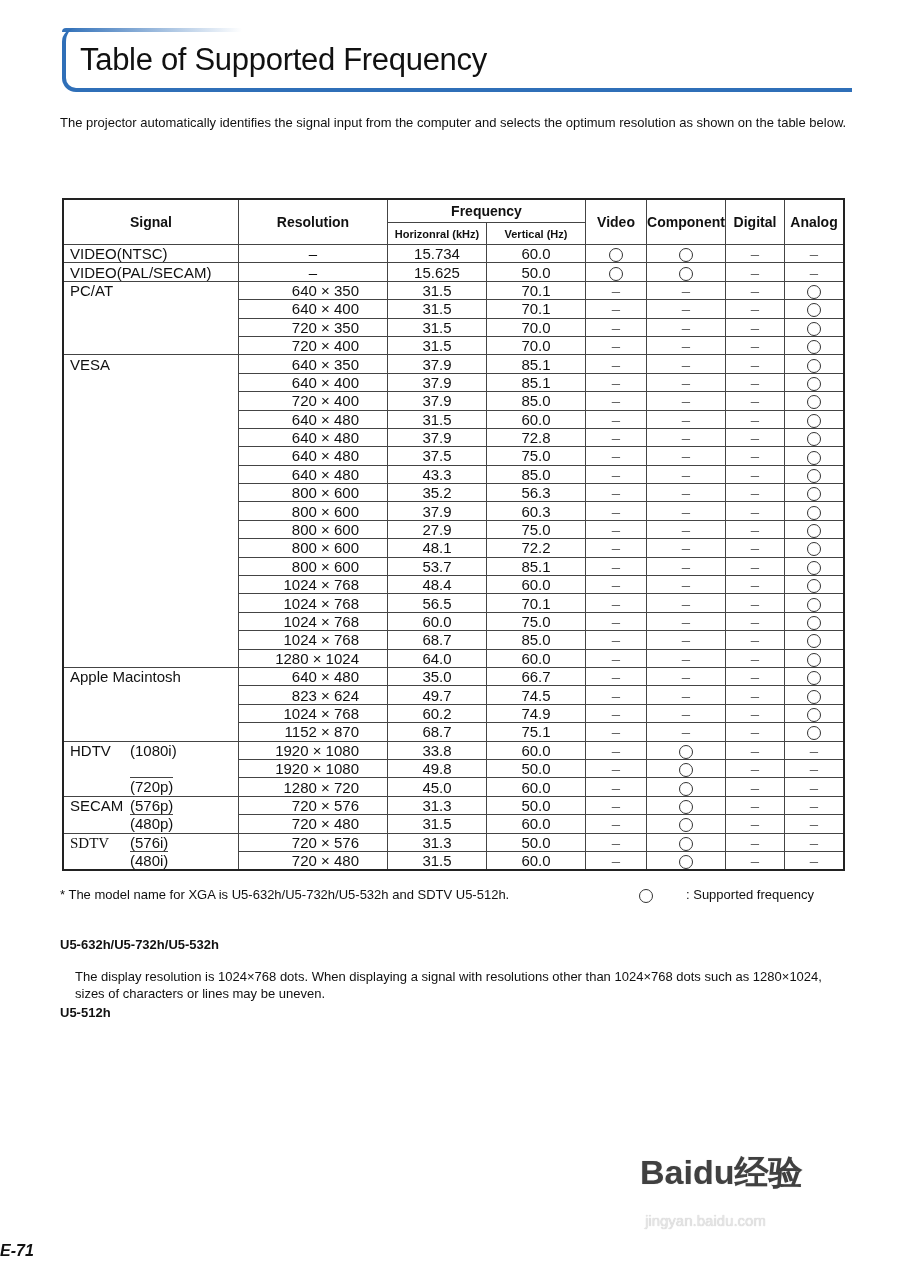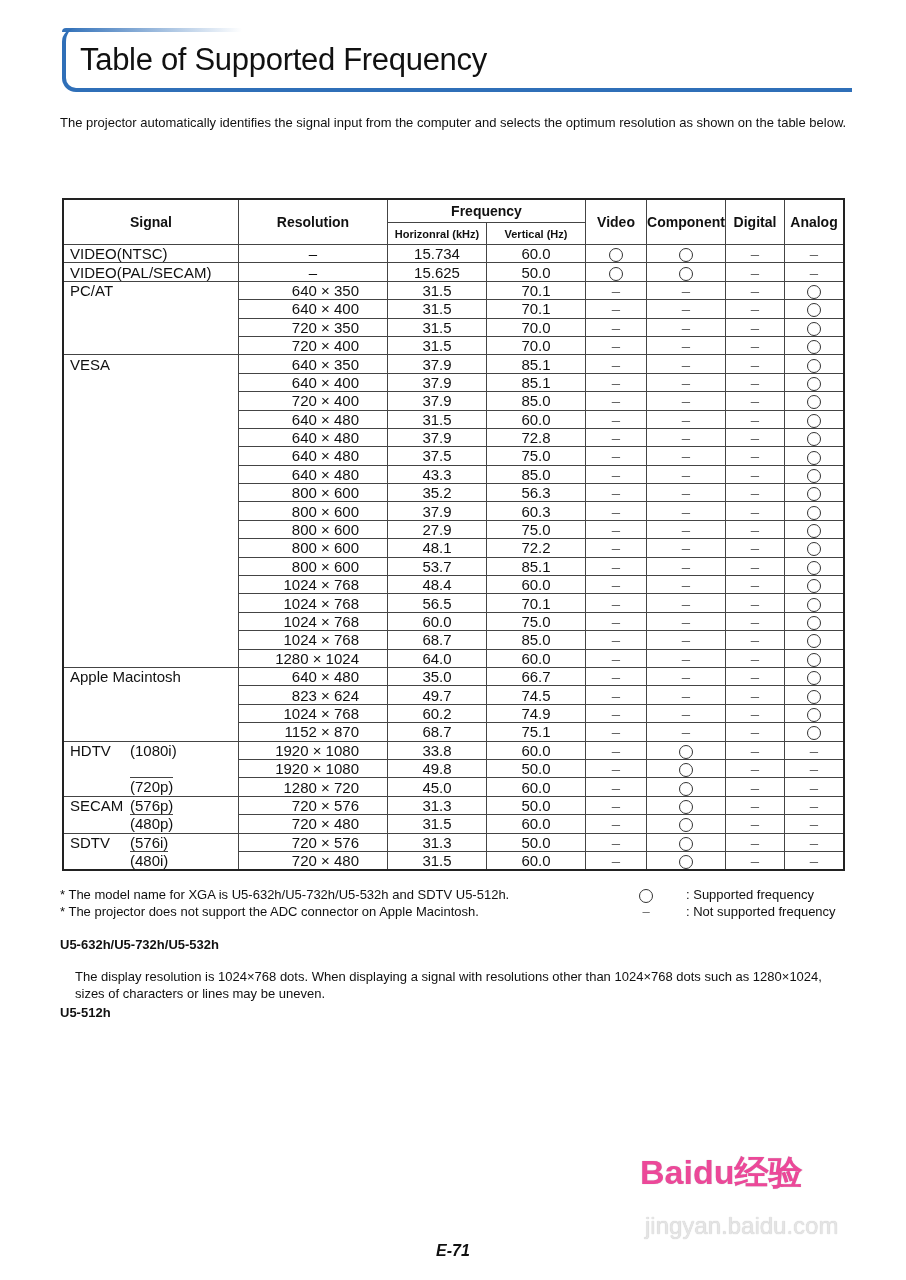--- a/index.html
+++ b/index.html
@@ -20,23 +20,23 @@
   .circ{display:inline-block;width:12px;height:12px;border:1px solid #333;border-radius:50%;vertical-align:middle;}
   .dash{color:#666;}
   .notes{position:absolute;left:60px;top:886px;width:788px;font-size:13px;line-height:17px;}
   .note-row{display:flex;}
   .note-row .left{flex:1;}
   .note-row .sym{width:80px;text-align:center;}
   .note-row .right{width:162px;}
   .sec{position:absolute;left:60px;width:788px;font-size:13px;line-height:17px;}
   .sec h4{margin:0;font-size:13px;font-weight:bold;}
   .sec p{margin:15px;}
-  .pagenum{position:absolute;left:0;width:906px;top:1242px;text-align:center;font-weight:bold;font-style:italic;font-size:16px;}
-  .wm{position:absolute;left:640px;top:1150px;color:#ec4899;font-size:34px;font-weight:bold;text-shadow:0 0 1px #bbb;}
-  .wm2{position:absolute;left:645px;top:1212px;color:#e4e4e4;font-size:24px;text-shadow:0 0 1px #bbb;}
+  .pagenum{position:absolute;left:0;width:906px;top:1242px;text-align:left;font-weight:bold;font-style:italic;font-size:16px;}
+  .wm{position:absolute;left:640px;top:1150px;color:#404040;font-size:34px;font-weight:bold;text-shadow:0 0 1px #bbb;}
+  .wm2{position:absolute;left:645px;top:1212px;color:#e4e4e4;font-size:15px;text-shadow:0 0 1px #bbb;}
 </style>
 </head>
 <body>
 
 <div class="title-top"></div>
 <div class="title-box"></div>
 <h1 class="title" style="margin:0">Table of Supported Frequency</h1>
 
 <div class="intro">
   <p>The projector automatically identifies the signal input from the computer and selects the optimum resolution as shown on the table below.</p>
@@ -373,21 +373,21 @@
         <td class="sig last"><span style="display: inline-block; width: 60px;"></span><span style="border-top: 1px solid rgb(68, 68, 68);">(480p)</span></td>
         <td class="res">720 × 480</td>
         <td class="c">31.5</td>
         <td class="c">60.0</td>
         <td class="c"><span class="dash">–</span></td>
         <td class="c"><span class="circ"></span></td>
         <td class="c"><span class="dash">–</span></td>
         <td class="c"><span class="dash">–</span></td>
       </tr>
       <tr>
-        <td class="sig"><span style="display: inline-block; width: 60px;">SDTV</span><span>(576i)</span></td>
+        <td class="sig"><span style="display: inline-block; width: 60px; font-family: Liberation Serif, serif;">SDTV</span><span>(576i)</span></td>
         <td class="res">720 × 576</td>
         <td class="c">31.3</td>
         <td class="c">50.0</td>
         <td class="c"><span class="dash">–</span></td>
         <td class="c"><span class="circ"></span></td>
         <td class="c"><span class="dash">–</span></td>
         <td class="c"><span class="dash">–</span></td>
       </tr>
       <tr>
         <td class="sig last"><span style="display: inline-block; width: 60px;"></span><span style="border-top: 1px solid rgb(68, 68, 68);">(480i)</span></td>
@@ -400,25 +400,20 @@
         <td class="c"><span class="dash">–</span></td>
       </tr>
     </tbody>
 </table>
 
 <div class="notes">
   <div class="note-row">
     <span class="left">*  The model name for XGA is U5-632h/U5-732h/U5-532h and SDTV U5-512h.</span>
     <span class="sym"><span class="circ"></span></span>
     <span class="right">: Supported frequency</span>
-  </div>
-  <div class="note-row">
-    <span class="left">*  The projector does not support the ADC connector on Apple Macintosh.</span>
-    <span class="sym dash">–</span>
-    <span class="right">: Not supported frequency</span>
   </div>
 </div>
 
 <div class="sec" style="top:936px">
   <h4>U5-632h/U5-732h/U5-532h</h4>
   <p>The display resolution is 1024×768 dots. When displaying a signal with resolutions other than 1024×768 dots such as 1280×1024, sizes of characters or lines may be uneven.</p>
 </div>
 <div class="sec" style="top:1004px">
   <h4>U5-512h</h4>
 </div>

